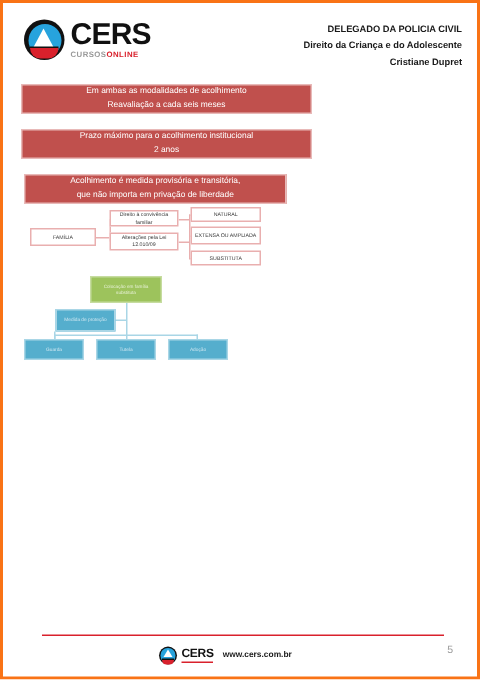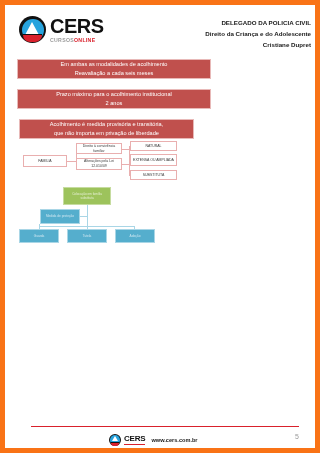--- a/index.html
+++ b/index.html
@@ -13,21 +13,21 @@
     position: relative;
     font-family: "Liberation Sans", sans-serif;
     overflow: hidden;
   }
 
   
   #page {
     position: absolute;
     inset: 0;
     background: #ffffff;
-    border: 5px solid #f97316;
+    border: 2px solid #f97316;
     box-sizing: border-box;
   }
 
   
   #header {
     position: absolute;
     left: 0; top: 0;
     width: 320px;
     height: 46px;
   }

